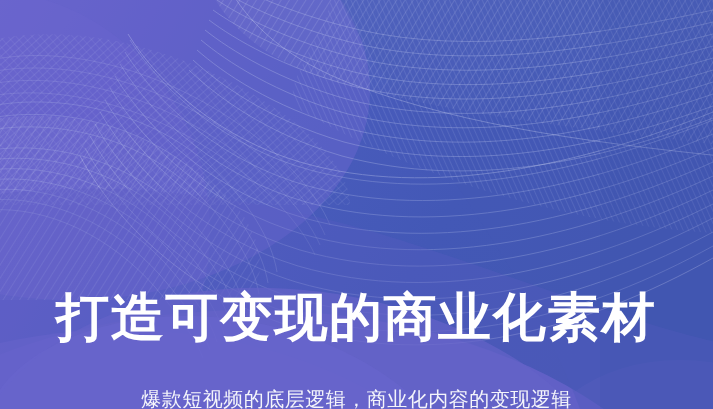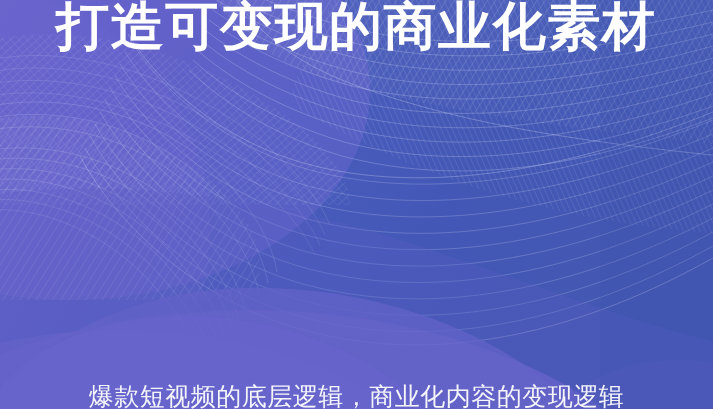--- a/index.html
+++ b/index.html
@@ -21,37 +21,37 @@
     width: 713px;
     height: 409px;
     display: block;
   }
   .text-layer {
     position: absolute;
     inset: 0;
     display: flex;
     flex-direction: column;
     align-items: center;
-    justify-content: space-between;
+    justify-content: flex-end;
   }
   #main-title {
     margin: 0;
     font-size: 52px;
     line-height: 1;
     font-weight: 700;
     color: #ffffff;
     letter-spacing: 1.5px;
     white-space: nowrap;
     text-align: center;
     transform: scaleX(1.02);
   }
   #sub-title {
     margin: 0;
     margin-top: 46px;
-    font-size: 25px;
+    font-size: 20px;
     line-height: 1;
     font-weight: 400;
     color: #f4f5fb;
     letter-spacing: 0.5px;
     white-space: nowrap;
     text-align: center;
   }
 </style>
 </head>
 <body>

